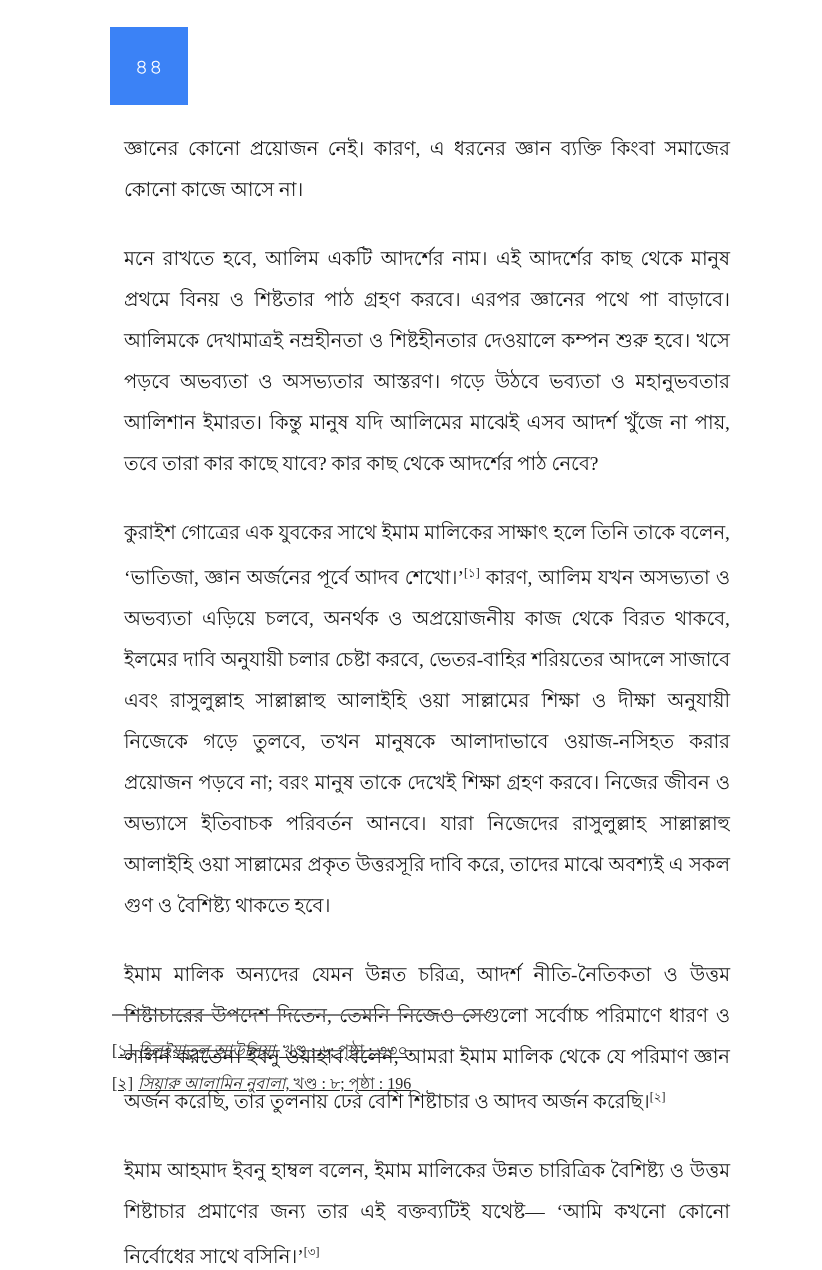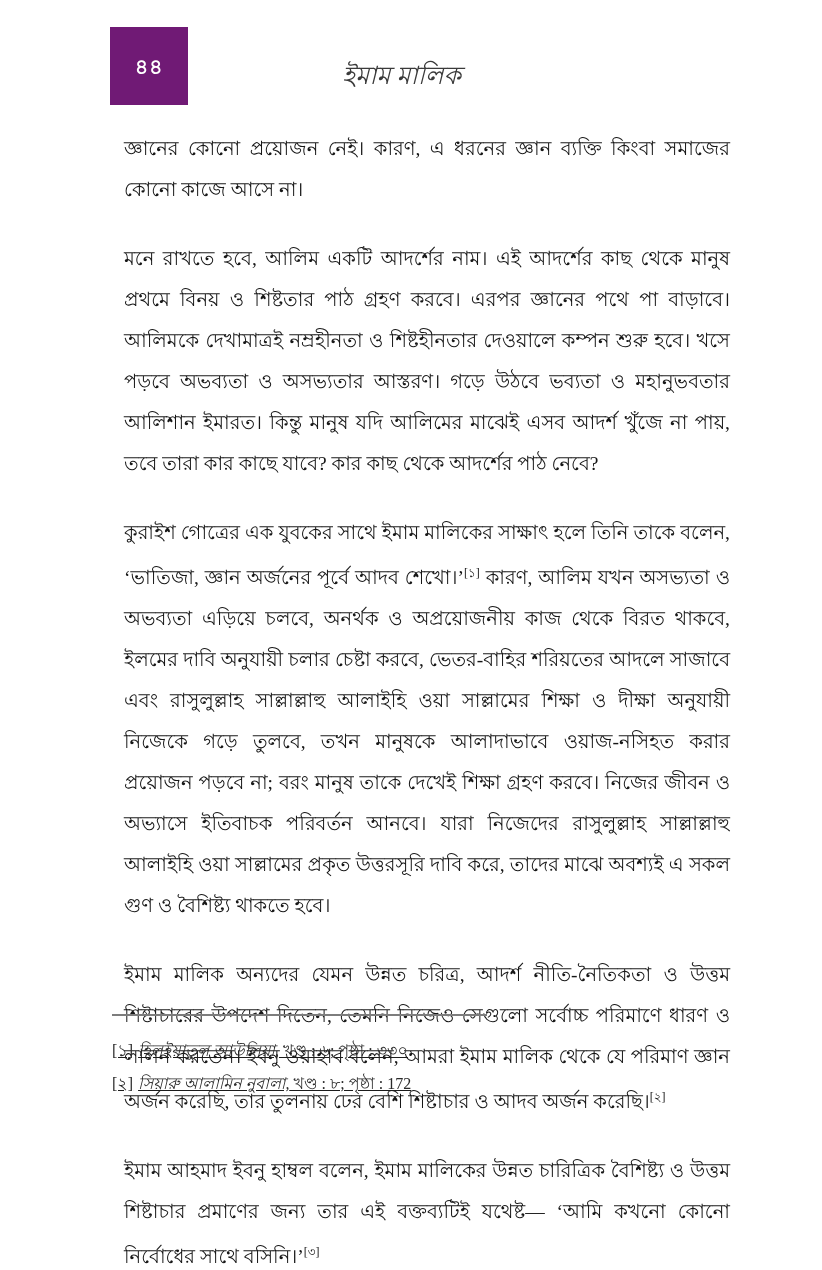--- a/index.html
+++ b/index.html
@@ -27,25 +27,24 @@
     top: 0;
     width: 822px;
     height: 120px;
   }
   .folio-box {
     position: absolute;
     left: 110px;
     top: 27px;
     width: 78px;
     height: 78px;
-    background: #701a75;
+    background: #3b82f6;
     display: flex;
     align-items: center;
     justify-content: center;
-    font-weight: bold;
   }
   .folio-number {
     color: #ffffff;
     font-size: 21px;
     line-height: 1;
     font-family: "Liberation Sans", "DejaVu Sans", sans-serif;
     letter-spacing: 0.5px;
   }
   .header-title {
     position: absolute;
@@ -126,23 +125,20 @@
 </style>
 </head>
 <body>
 
 <div class="page">
 
   <div class="header">
     <div class="folio-box">
       <span class="folio-number">৪৪</span>
     </div>
-    <div class="header-title">
-      <span>ইমাম মালিক</span><span class="honorific">﷫</span>
-    </div>
   </div>
 
   <div class="content">
 
     <p class="para">জ্ঞানের কোনো প্রয়োজন নেই। কারণ, এ ধরনের জ্ঞান ব্যক্তি কিংবা সমাজের কোনো কাজে আসে না।</p>
 
     <p class="para">মনে রাখতে হবে, আলিম একটি আদর্শের নাম। এই আদর্শের কাছ থেকে মানুষ প্রথমে বিনয় ও শিষ্টতার পাঠ গ্রহণ করবে। এরপর জ্ঞানের পথে পা বাড়াবে। আলিমকে দেখামাত্রই নম্রহীনতা ও শিষ্টহীনতার দেওয়ালে কম্পন শুরু হবে। খসে পড়বে অভব্যতা ও অসভ্যতার আস্তরণ। গড়ে উঠবে ভব্যতা ও মহানুভবতার আলিশান ইমারত। কিন্তু মানুষ যদি আলিমের মাঝেই এসব আদর্শ খুঁজে না পায়, তবে তারা কার কাছে যাবে? কার কাছ থেকে আদর্শের পাঠ নেবে?</p>
 
     <p class="para"><span>কুরাইশ গোত্রের এক যুবকের সাথে ইমাম মালিকের সাক্ষাৎ হলে তিনি তাকে বলেন, ‘ভাতিজা, জ্ঞান অর্জনের পূর্বে আদব শেখো।’</span><span class="fn-ref">[১]</span><span> কারণ, আলিম যখন অসভ্যতা ও অভব্যতা এড়িয়ে চলবে, অনর্থক ও অপ্রয়োজনীয় কাজ থেকে বিরত থাকবে, ইলমের দাবি অনুযায়ী চলার চেষ্টা করবে, ভেতর-বাহির শরিয়তের আদলে সাজাবে এবং রাসুলুল্লাহ সাল্লাল্লাহু আলাইহি ওয়া সাল্লামের শিক্ষা ও দীক্ষা অনুযায়ী নিজেকে গড়ে তুলবে, তখন মানুষকে আলাদাভাবে ওয়াজ-নসিহত করার প্রয়োজন পড়বে না; বরং মানুষ তাকে দেখেই শিক্ষা গ্রহণ করবে। নিজের জীবন ও অভ্যাসে ইতিবাচক পরিবর্তন আনবে। যারা নিজেদের রাসুলুল্লাহ সাল্লাল্লাহু আলাইহি ওয়া সাল্লামের প্রকৃত উত্তরসূরি দাবি করে, তাদের মাঝে অবশ্যই এ সকল গুণ ও বৈশিষ্ট্য থাকতে হবে।</span></p>
 
@@ -150,17 +146,17 @@
 
     <p class="para"><span>ইমাম আহমাদ ইবনু হাম্বল বলেন, ইমাম মালিকের উন্নত চারিত্রিক বৈশিষ্ট্য ও উত্তম শিষ্টাচার প্রমাণের জন্য তার এই বক্তব্যটিই যথেষ্ট— ‘আমি কখনো কোনো নির্বোধের সাথে বসিনি।’</span><span class="fn-ref">[৩]</span><span></span></p>
 
   </div>
 
   <div class="footnotes">
     <div class="fn-rule"></div>
 
     <div class="fn-item"><span class="fn-marker">[১]</span><span class="fn-text">হিলইয়াতুল আউলিয়া,</span><span class="fn-tail"> খণ্ড : ৬; পৃষ্ঠা : ৩৩০</span></div>
 
-    <div class="fn-item"><span class="fn-marker">[২]</span><span class="fn-text">সিয়ারু আলামিন নুবালা,</span><span class="fn-tail"> খণ্ড : ৮; পৃষ্ঠা : 172</span></div>
+    <div class="fn-item"><span class="fn-marker">[২]</span><span class="fn-text">সিয়ারু আলামিন নুবালা,</span><span class="fn-tail"> খণ্ড : ৮; পৃষ্ঠা : 196</span></div>
 
   </div>
 
 </div>
 
 </body></html>

